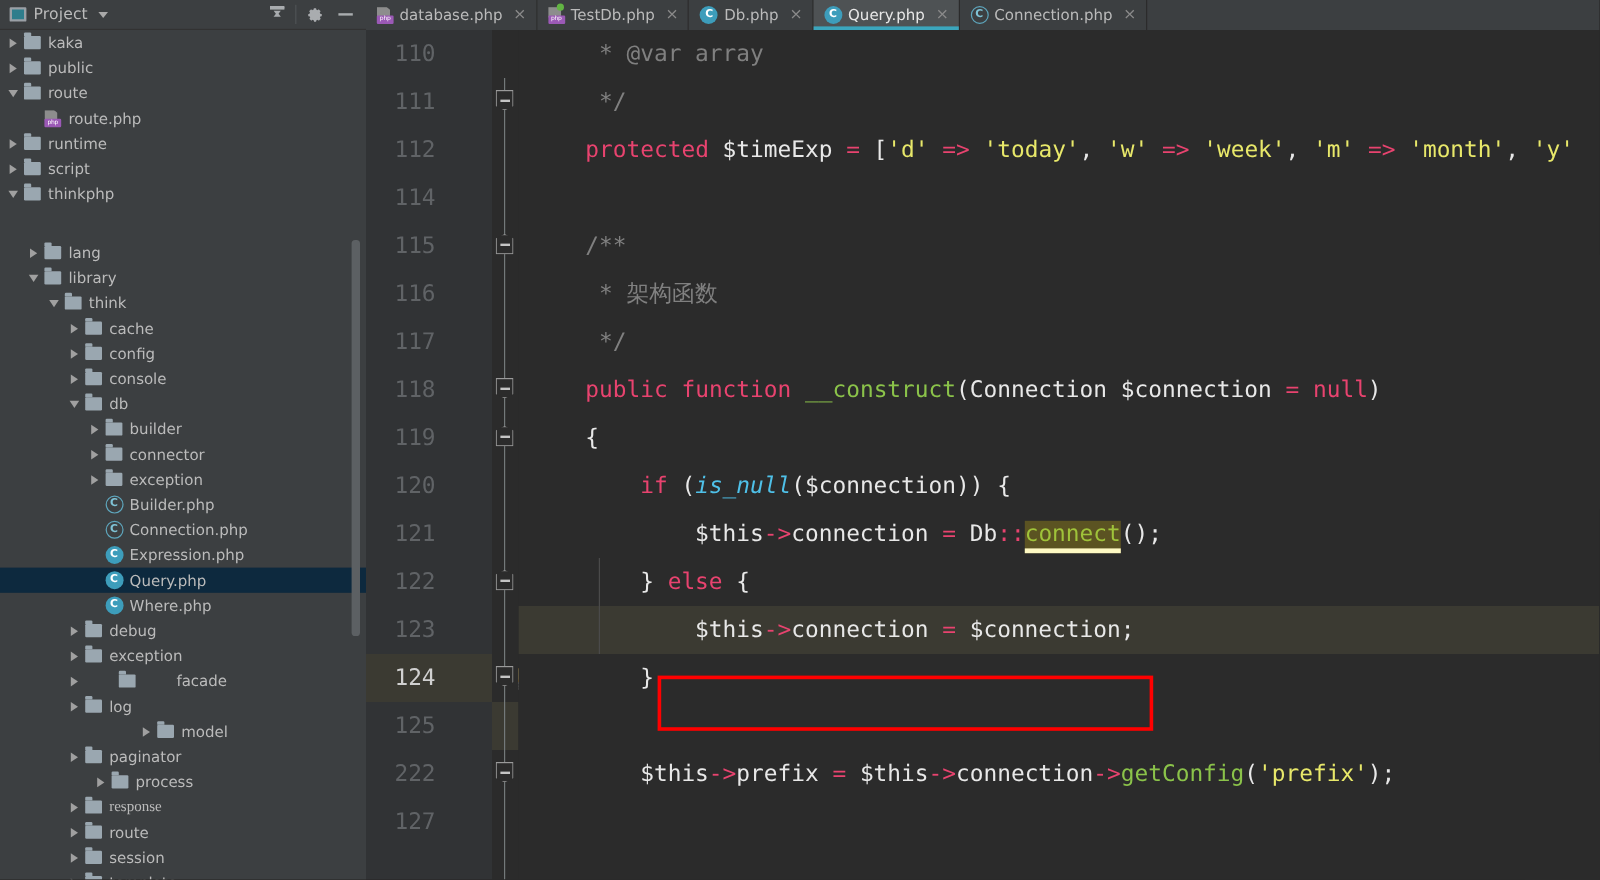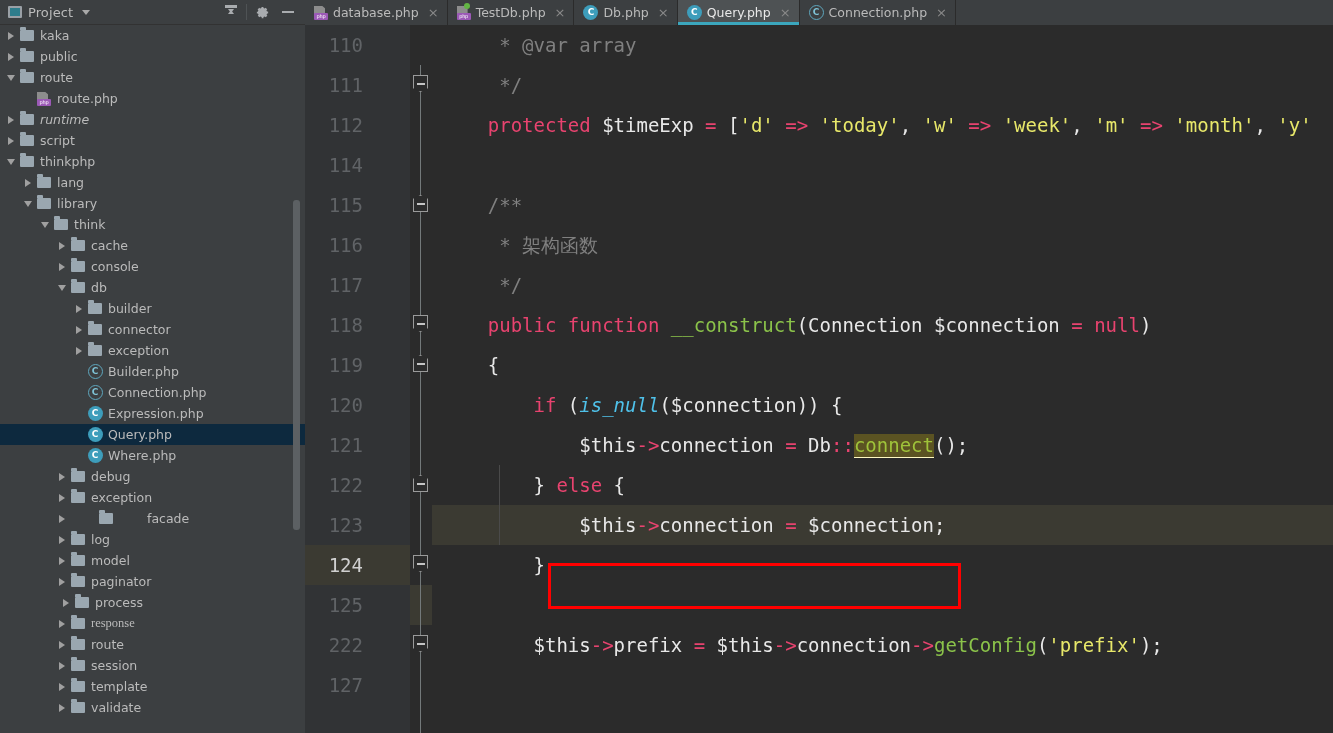--- a/index.html
+++ b/index.html
@@ -207,21 +207,21 @@
   .kw2  { color: #e8436f; }
   .cmt  { color: #808080; }
   .str  { color: #e8e86a; }
   .fn   { color: #8bc34a; }
   .plain{ color: #e8e8e8; }
   .arrow{ color: #e8436f; }
   .op   { color: #e8436f; }
   .builtin { color: #4fc1e9; font-style: italic; }
   .hl-connect {
     background: #5b5322; color: #9fc33a;
-    border-bottom: 1px solid #fef9c3;
+    border-bottom: 4px solid #fef9c3;
     padding-bottom: 1px;
   }
   .redbox {
     position: absolute;
     border: 3px solid #ff0000;
     pointer-events: none;
   }
 </style>
 </head>
 <body>
@@ -289,21 +289,21 @@
         <div class="node" style="padding-left: 21px;">
           <span class="arrow-slot"></span>
           <span class="ico-slot">
             <span class="php-ico">
               <span class="pg"></span>
               <span class="pl">php</span>
             </span>
           </span>
           <span class="node-label">route.php</span>
         </div>
-        <div class="node" style="padding-left: 4px; font-style: italic;">
+        <div class="node" style="padding-left: 4px;">
           <span class="arrow-slot">
             <span class="arr-r"></span>
           </span>
           <span class="ico-slot">
             <span class="folder-ico"></span>
           </span>
           <span class="node-label">runtime</span>
         </div>
         <div class="node" style="padding-left: 4px;">
           <span class="arrow-slot">
@@ -316,31 +316,31 @@
         </div>
         <div class="node" style="padding-left: 4px;">
           <span class="arrow-slot">
             <span class="arr-d"></span>
           </span>
           <span class="ico-slot">
             <span class="folder-ico"></span>
           </span>
           <span class="node-label">thinkphp</span>
         </div>
+        <div class="node" style="padding-left: 21px; margin-top: 28px;">
+          <span class="arrow-slot">
+            <span class="arr-r"></span>
+          </span>
+          <span class="ico-slot">
+            <span class="folder-ico"></span>
+          </span>
+          <span class="node-label">lang</span>
+        </div>
         <div class="node" style="padding-left: 21px;">
           <span class="arrow-slot">
-            <span class="arr-r"></span>
-          </span>
-          <span class="ico-slot">
-            <span class="folder-ico"></span>
-          </span>
-          <span class="node-label">lang</span>
-        </div>
-        <div class="node" style="padding-left: 21px;">
-          <span class="arrow-slot">
             <span class="arr-d"></span>
           </span>
           <span class="ico-slot">
             <span class="folder-ico"></span>
           </span>
           <span class="node-label">library</span>
         </div>
         <div class="node" style="padding-left: 38px;">
           <span class="arrow-slot">
             <span class="arr-d"></span>
@@ -351,20 +351,29 @@
           <span class="node-label">think</span>
         </div>
         <div class="node" style="padding-left: 55px;">
           <span class="arrow-slot">
             <span class="arr-r"></span>
           </span>
           <span class="ico-slot">
             <span class="folder-ico"></span>
           </span>
           <span class="node-label">cache</span>
+        </div>
+        <div class="node" style="padding-left: 55px;">
+          <span class="arrow-slot">
+            <span class="arr-r"></span>
+          </span>
+          <span class="ico-slot">
+            <span class="folder-ico"></span>
+          </span>
+          <span class="node-label">config</span>
         </div>
         <div class="node" style="padding-left: 55px;">
           <span class="arrow-slot">
             <span class="arr-r"></span>
           </span>
           <span class="ico-slot">
             <span class="folder-ico"></span>
           </span>
           <span class="node-label">console</span>
         </div>
@@ -468,39 +477,39 @@
         </div>
         <div class="node" style="padding-left: 55px;">
           <span class="arrow-slot">
             <span class="arr-r"></span>
           </span>
           <span class="ico-slot">
             <span class="folder-ico"></span>
           </span>
           <span class="node-label">log</span>
         </div>
-        <div class="node" style="padding-left: 55px;">
+        <div class="node" style="padding-left: 79px; margin-left: 36px;">
           <span class="arrow-slot">
             <span class="arr-r"></span>
           </span>
           <span class="ico-slot">
             <span class="folder-ico"></span>
           </span>
           <span class="node-label">model</span>
         </div>
         <div class="node" style="padding-left: 55px;">
           <span class="arrow-slot">
             <span class="arr-r"></span>
           </span>
           <span class="ico-slot">
             <span class="folder-ico"></span>
           </span>
           <span class="node-label">paginator</span>
         </div>
-        <div class="node" style="padding-left: 59px;">
+        <div class="node" style="padding-left: 77px;">
           <span class="arrow-slot">
             <span class="arr-r"></span>
           </span>
           <span class="ico-slot">
             <span class="folder-ico"></span>
           </span>
           <span class="node-label">process</span>
         </div>
         <div class="node" style="padding-left: 55px; font-family: Liberation Serif, serif;">
           <span class="arrow-slot">

